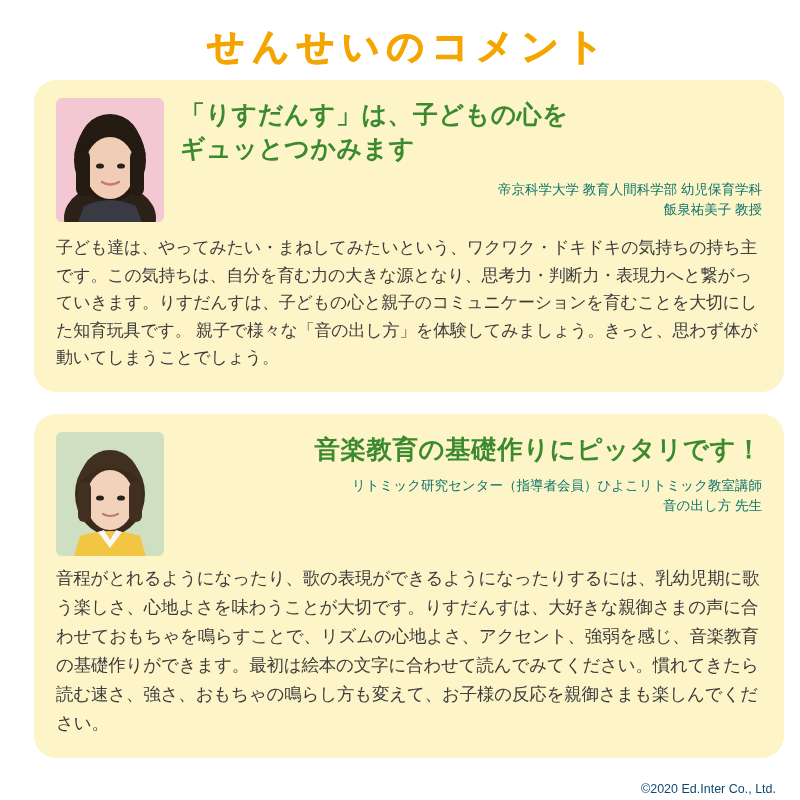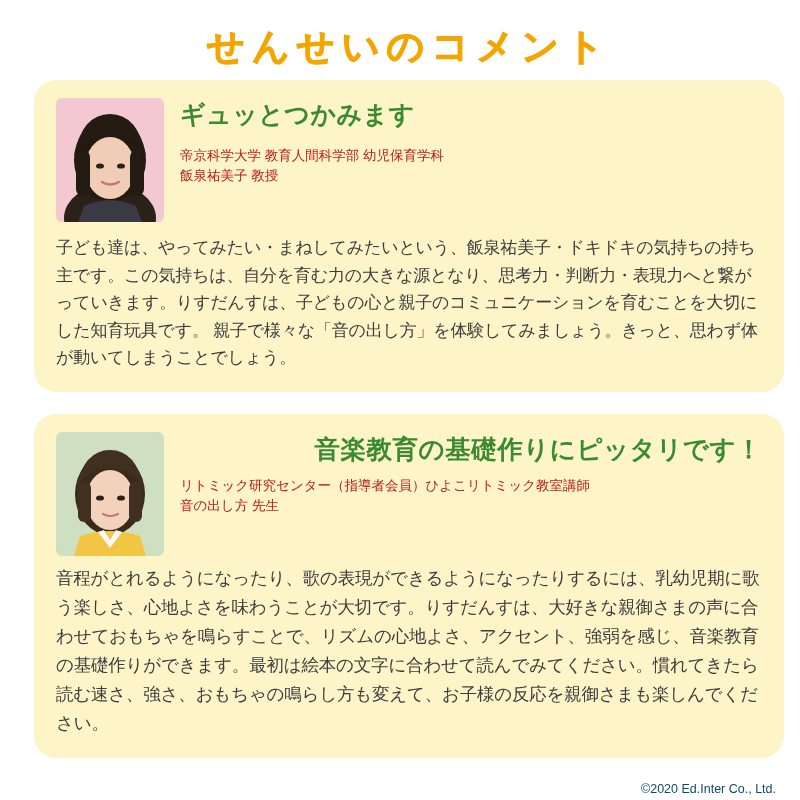--- a/index.html
+++ b/index.html
@@ -70,23 +70,23 @@
   .card-heading {
     font-size: 25px;
     font-weight: bold;
     color: #3b8a2f;
     line-height: 1.35;
     letter-spacing: 0.5px;
     margin: 0 0 2px 0;
   }
   .card-heading .line2 { display: block; }
   .affil {
-    text-align: left;
+    text-align: right;
     font-size: 13.5px;
-    color: #b91c1c;
+    color: #0f766e;
     line-height: 1.5;
     margin-top: 14px;
   }
   .affil .name { display: block; }
 
   .body-text {
     font-size: 17px;
     line-height: 1.62;
     color: #3c3c3c;
     margin-top: 12px;
@@ -131,30 +131,31 @@
           <rect x="20" y="52" width="14" height="46" rx="7" fill="#241b13"></rect>
           <rect x="74" y="52" width="14" height="46" rx="7" fill="#241b13"></rect>
           <ellipse cx="44" cy="68" rx="4" ry="2.6" fill="#2b2118"></ellipse>
           <ellipse cx="65" cy="68" rx="4" ry="2.6" fill="#2b2118"></ellipse>
           <path d="M46 84 Q54 89 63 84" stroke="#c47a70" stroke-width="2.4" fill="none" stroke-linecap="round"></path>
           <path d="M28 108 Q54 96 80 108 L86 124 L22 124 Z" fill="#3a3a44"></path>
         </svg>
       </div>
       <div class="card-headtext">
         <div class="card-heading">
+          <span>「りすだんす」は、子どもの心を</span>
           <span class="line2">ギュッとつかみます</span>
         </div>
         <div class="affil">
           <span>帝京科学大学 教育人間科学部 幼児保育学科</span>
           <span class="name">飯泉祐美子 教授</span>
         </div>
       </div>
     </div>
     <div class="body-text">
-      <p>子ども達は、やってみたい・まねしてみたいという、飯泉祐美子・ドキドキの気持ちの持ち主です。この気持ちは、自分を育む力の大きな源となり、思考力・判断力・表現力へと繋がっていきます。りすだんすは、子どもの心と親子のコミュニケーションを育むことを大切にした知育玩具です。
+      <p>子ども達は、やってみたい・まねしてみたいという、ワクワク・ドキドキの気持ちの持ち主です。この気持ちは、自分を育む力の大きな源となり、思考力・判断力・表現力へと繋がっていきます。りすだんすは、子どもの心と親子のコミュニケーションを育むことを大切にした知育玩具です。
 親子で様々な「音の出し方」を体験してみましょう。きっと、思わず体が動いてしまうことでしょう。</p>
     </div>
   </div>
 
   <div class="card card2">
     <div class="card-top">
       <div class="portrait">
         <svg width="108" height="124" viewBox="0 0 108 124" aria-hidden="true">
           <rect x="0" y="0" width="108" height="124" fill="#cfe0c2"></rect>
           <ellipse cx="54" cy="62" rx="35" ry="41" fill="#3a2a1c"></ellipse>

